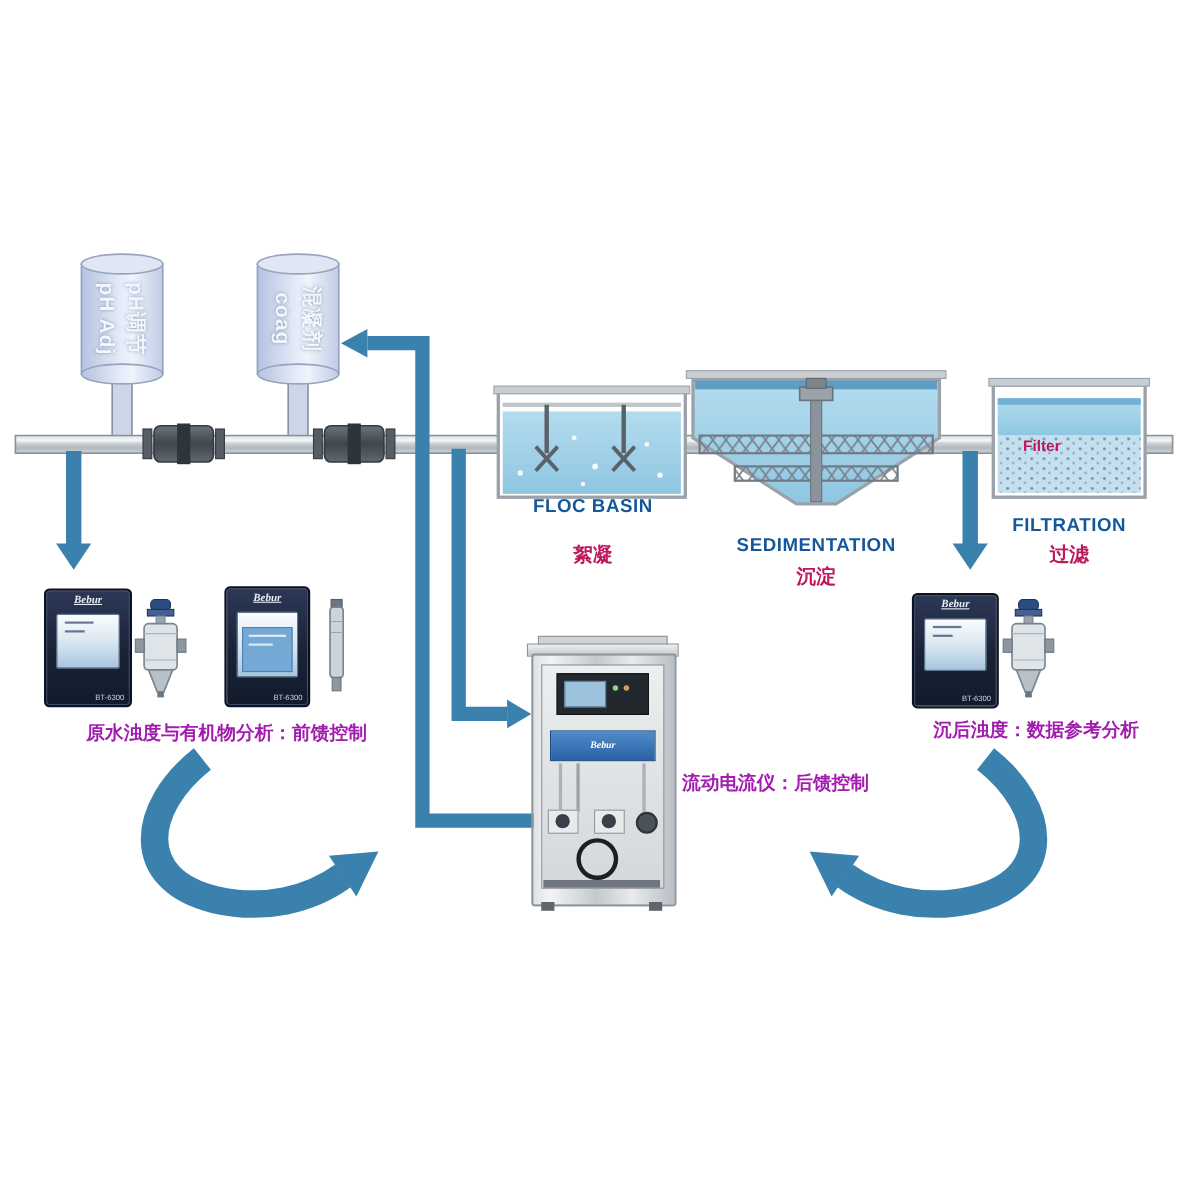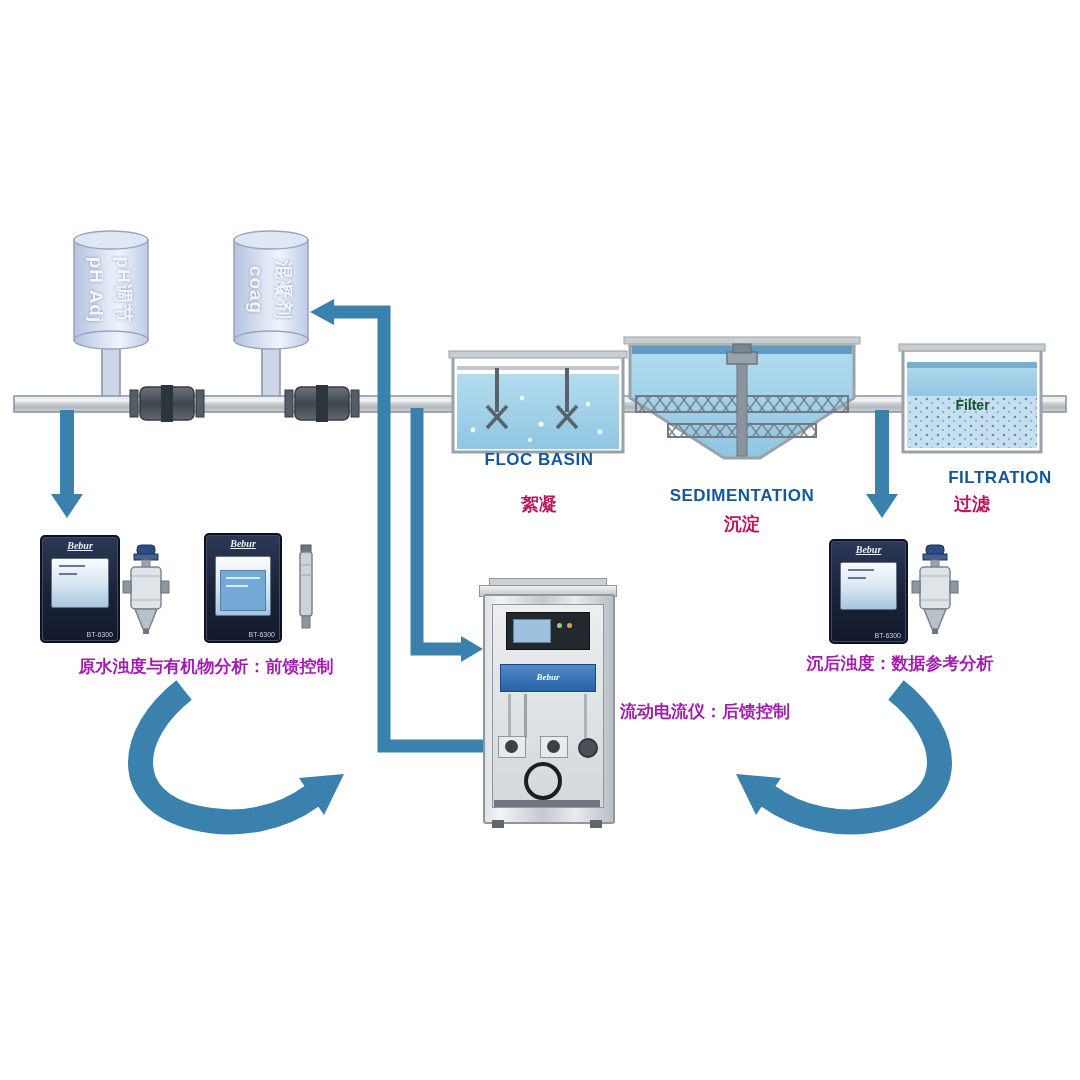--- a/index.html
+++ b/index.html
@@ -164,23 +164,23 @@
   </div>
   <div class="tank-label" style="left:216px;top:264px;width:110px;height:52px;">
     <span>混凝剂</span>
     <span>coag</span>
   </div>
 
   <div class="stage-en" style="left:455px;top:450px;width:168px;">FLOC BASIN</div>
   <div class="stage-zh" style="left:455px;top:492px;width:168px;">絮凝</div>
   <div class="stage-en" style="left:628px;top:486px;width:228px;">SEDIMENTATION</div>
   <div class="stage-zh" style="left:628px;top:512px;width:228px;">沉淀</div>
-  <div class="stage-en" style="left:931px;top:468px;width:138px;">FILTRATION</div>
+  <div class="stage-en" style="left:903px;top:468px;width:138px;">FILTRATION</div>
   <div class="stage-zh" style="left:903px;top:492px;width:138px;">过滤</div>
-  <div class="abs" style="left:930px;top:397px;width:85px;text-align:center;font-weight:bold;font-size:14px;color:#14532d;">Filter</div>
+  <div class="abs" style="left:930px;top:397px;width:85px;text-align:left;font-weight:bold;font-size:14px;color:#be185d;">Filter</div>
 
   <div class="controller" style="left:40px;top:535px;width:76px;height:104px;">
     <div class="brand">Bebur</div>
     <div class="screen" style="height:48px;">
       <div class="screen-line" style="width:26px;"></div>
       <div class="screen-line" style="width:18px;"></div>
     </div>
     <div class="model">BT-6300</div>
   </div>
 
@@ -239,21 +239,21 @@
       <rect x="9" y="24" width="30" height="42" rx="4" fill="#dfe4e8" stroke="#7a848e" stroke-width="1.5"></rect>
       <rect x="1" y="38" width="8" height="12" fill="#8d97a1" stroke="#6b7680"></rect>
       <rect x="39" y="38" width="8" height="12" fill="#8d97a1" stroke="#6b7680"></rect>
       <line x1="9" y1="33" x2="39" y2="33" stroke="#aab2ba"></line>
       <line x1="9" y1="57" x2="39" y2="57" stroke="#aab2ba"></line>
       <polygon points="13,66 35,66 27,86 21,86" fill="#b9c1c8" stroke="#7a848e" stroke-width="1.5"></polygon>
       <rect x="21" y="86" width="6" height="5" fill="#6b7680"></rect>
     </svg>
   </div>
 
-  <div class="caption" style="left:770px;top:652px;width:260px;">沉后浊度：数据参考分析</div>
+  <div class="caption" style="left:812px;top:652px;width:260px;">沉后浊度：数据参考分析</div>
 
   <div>
     <div class="cab" style="left:489px;top:578px;width:116px;height:8px;background:#cdd2d6;"></div>
     <div class="cab" style="left:479px;top:585px;width:136px;height:10px;background:linear-gradient(180deg,#eef0f2,#c2c7cc);"></div>
     <div class="cab" style="left:483px;top:594px;width:128px;height:226px;border-width:2px;border-radius:3px;
          background:linear-gradient(90deg,#dfe2e5 0%,#f2f4f5 12%,#c4c9ce 45%,#e9ebed 70%,#b9bfc5 100%);"></div>
     <div class="cab" style="left:492px;top:604px;width:110px;height:202px;background:linear-gradient(180deg,#eceeef,#d4d8db);"></div>
     <div class="cab" style="left:506px;top:612px;width:82px;height:36px;background:#23282e;border-color:#101317;">
       <div class="abs" style="left:6px;top:6px;width:36px;height:22px;background:#9cc2de;border:1px solid #5f7f99;"></div>
       <div class="abs" style="left:50px;top:10px;width:5px;height:5px;border-radius:50%;background:#8fd08f;"></div>

